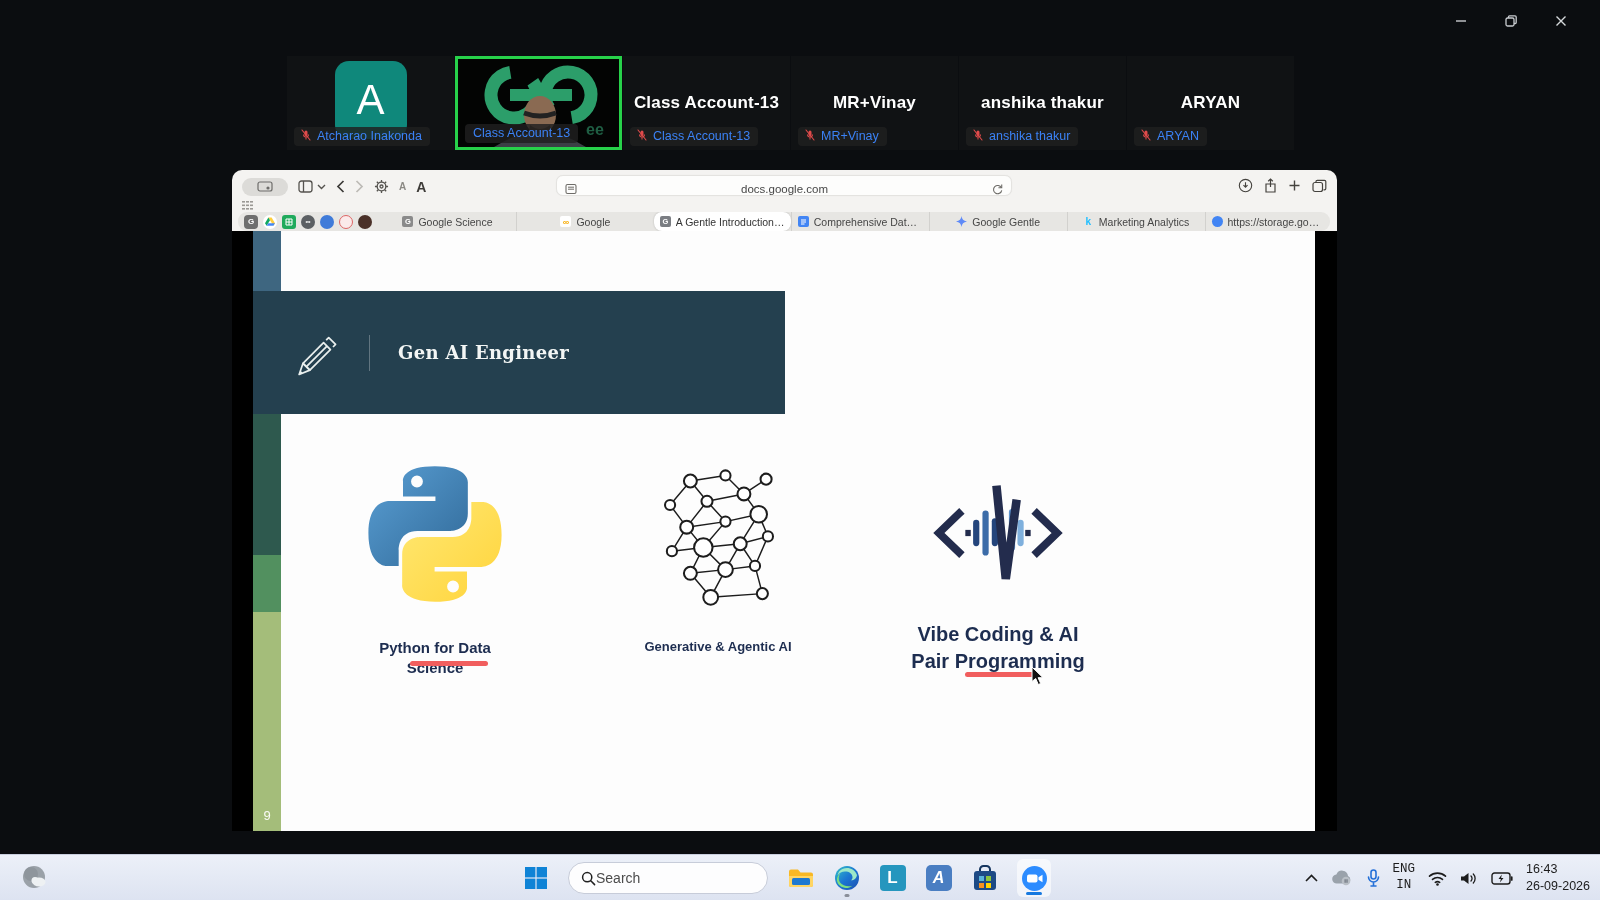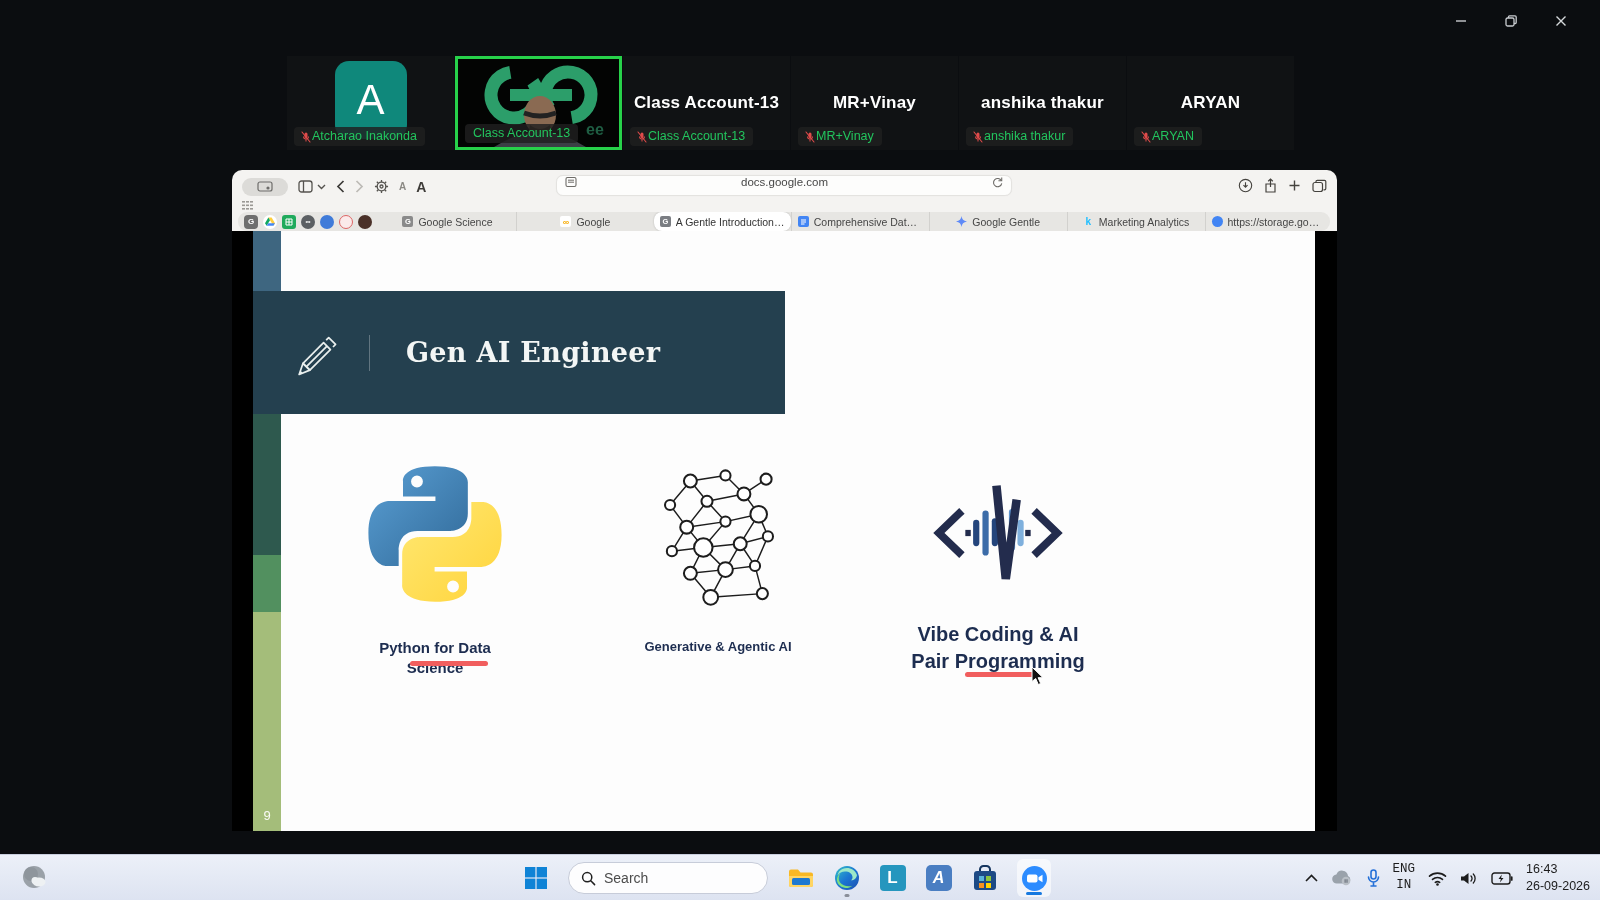--- a/index.html
+++ b/index.html
@@ -20,23 +20,23 @@
   .tile {
     width:167px; height:94px; margin-right:1px; position:relative;
     background:#101214; overflow:hidden;
   }
   .tile.video { background:#000; border:3px solid #27d14a; }
   .tile-center-name {
     position:absolute; inset:0; display:flex; align-items:center; justify-content:center;
     font-weight:700; font-size:17px; color:#fff; letter-spacing:.2px;
   }
   .tile-label {
-    position:absolute; left:7px; bottom:4px; display:flex; align-items:flex-end; 
+    position:absolute; left:7px; bottom:4px; display:flex; align-items:flex-start; gap:5px;
     background:rgba(32,32,32,.82); border-radius:4px; padding:2px 8px 3px 6px;
-    font-size:12.5px; color:#22c55e; white-space:nowrap; max-width:150px; overflow:hidden;
+    font-size:12.5px; color:#3b82f6; white-space:nowrap; max-width:150px; overflow:hidden;
   }
   .tile-label.nomic { padding-left:8px; }
   .avatar-sq {
     position:absolute; left:50%; top:50%; transform:translate(-50%,-54%);
     width:72px; height:78px; border-radius:14px; background:#0f887b;
     display:flex; align-items:center; justify-content:center;
     font-size:42px; font-weight:500; color:#fff;
   }
   .micoff { flex:0 0 auto; }
 
@@ -47,21 +47,21 @@
   }
   .toolbar { position:relative; height:28px; padding:5px 8px 0 10px; display:flex; align-items:center; }
   .tb-left { display:flex; align-items:center; gap:10px; }
   .tab-preview-pill {
     width:46px; height:18px; border-radius:9px; background:#dcdbd8;
     display:flex; align-items:center; justify-content:center;
   }
   .addr {
     position:absolute; left:324px; top:5px; width:456px; height:21px;
     background:#fdfdfc; border-radius:7px; border:1px solid #e4e3e0;
-    display:flex; align-items:flex-start; padding:0 8px; box-shadow:0 0 1px rgba(0,0,0,.08);
+    display:flex; align-items:flex-end; padding:0 8px; box-shadow:0 0 1px rgba(0,0,0,.08);
   }
   .addr-text { flex:1; text-align:center; font-size:11.5px; color:#474747; }
   .tb-right { position:absolute; right:10px; top:5px; display:flex; align-items:center; gap:11px; height:21px; }
   .grid-dots { position:absolute; left:10px; top:31px; }
   .tabbar {
     position:absolute; left:6px; right:7px; top:42px; height:19px;
     background:#e7e6e3; border-radius:9px; display:flex; align-items:center; overflow:hidden;
   }
   .pins { display:flex; align-items:center; gap:5px; padding:0 7px 0 6px; }
   .pin { width:14px; height:14px; border-radius:50%; display:flex; align-items:center; justify-content:center; font-size:8px; font-weight:700; color:#fff; }
@@ -84,40 +84,40 @@
   .seg4 { height:57px;  background:#52905f; }
   .seg5 { flex:1; background:#a4bd7a; display:flex; align-items:flex-end; justify-content:center; }
   .pagenum { color:#fafaf6; font-size:13px; padding-bottom:8px; }
   .hdr {
     position:absolute; left:0; top:60px; width:532px; height:123px; background:#24404f;
     display:flex; align-items:center;
   }
   .hdr .pencil { margin-left:38px; }
   .hdr .vdiv { width:1px; height:36px; background:rgba(255,255,255,.28); margin-left:30px; }
   .hdr-title {
-    margin-left:36px; font-family:"DejaVu Serif", serif; font-weight:700;
-    font-size:27px; color:#f3f6f5; letter-spacing:.3px;
+    margin-left:28px; font-family:"DejaVu Serif", serif; font-weight:700;
+    font-size:18px; color:#f3f6f5; letter-spacing:.3px;
   }
   .item-label {
     position:absolute; text-align:center; font-weight:700; color:#1d2d50; line-height:1.35;
   }
   .redbar { position:absolute; height:5px; border-radius:2.5px; background:#f15e5e; }
   .icon-abs { position:absolute; }
 
   
   .taskbar {
     position:absolute; left:0; right:0; bottom:0; height:46px;
     background:linear-gradient(180deg,#ecf0f8 0%,#dde3f1 100%);
     border-top:1px solid #c8cedd;
   }
   .tb-widget { position:absolute; left:20px; top:8px; }
   .tb-center { position:absolute; left:522px; top:0; height:46px; display:flex; align-items:center; gap:19px; }
   .search-pill {
     width:200px; height:32px; border-radius:16px; background:#fdfdfe; border:1px solid #c7ccd9;
-    display:flex; align-items:center; padding:0 12px; gap:8px;
+    display:flex; align-items:center; padding:0 12px; 
   }
   .search-pill input {
     border:none; outline:none; background:transparent; font-size:14px; color:#333; width:140px;
     font-family:"Liberation Sans", sans-serif;
   }
   .search-pill input::placeholder { color:#4c4c4c; }
   .tbicon { width:27px; height:27px; display:flex; align-items:center; justify-content:center; position:relative; }
   .zoom-active {
     width:34px; height:38px; border-radius:6px; background:rgba(255,255,255,.6);
     display:flex; align-items:center; justify-content:center; position:relative;

